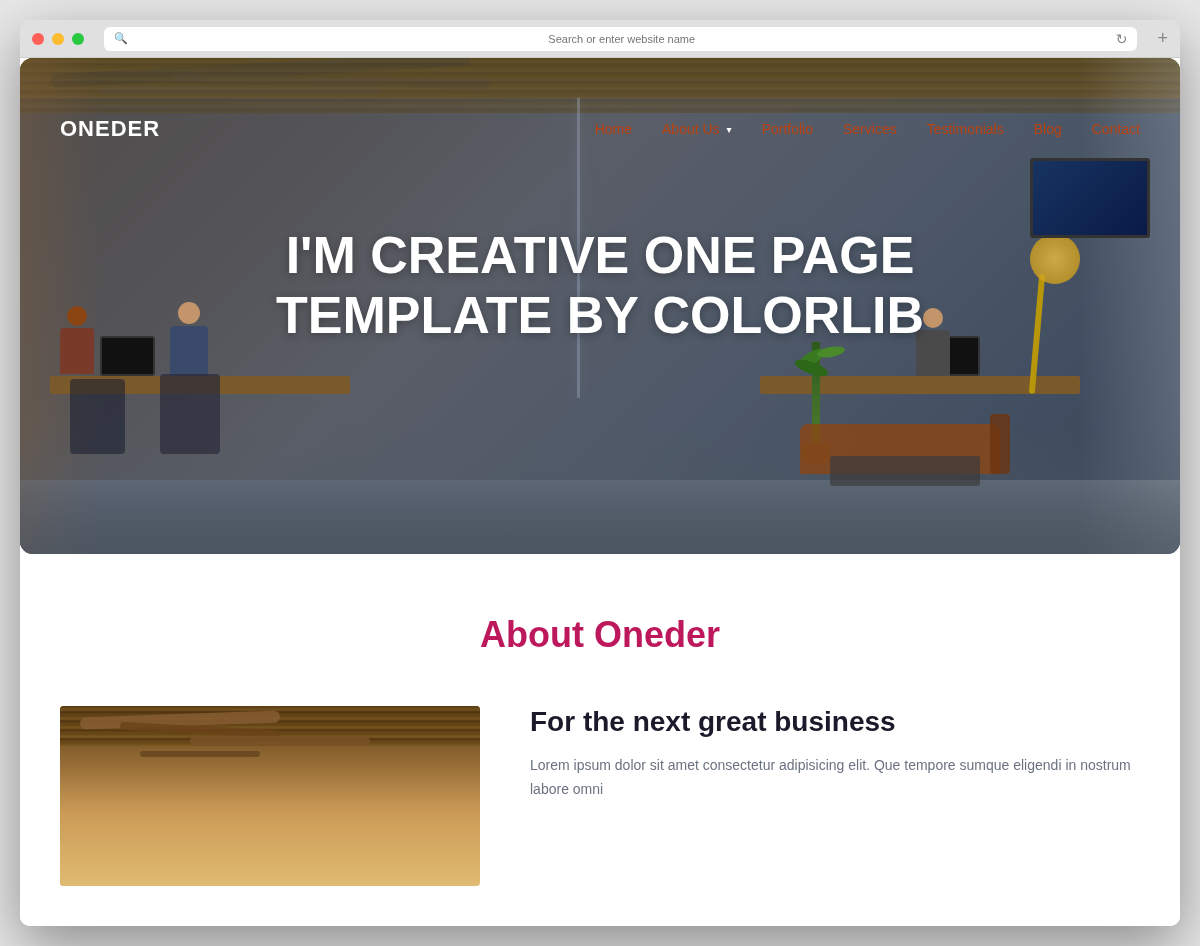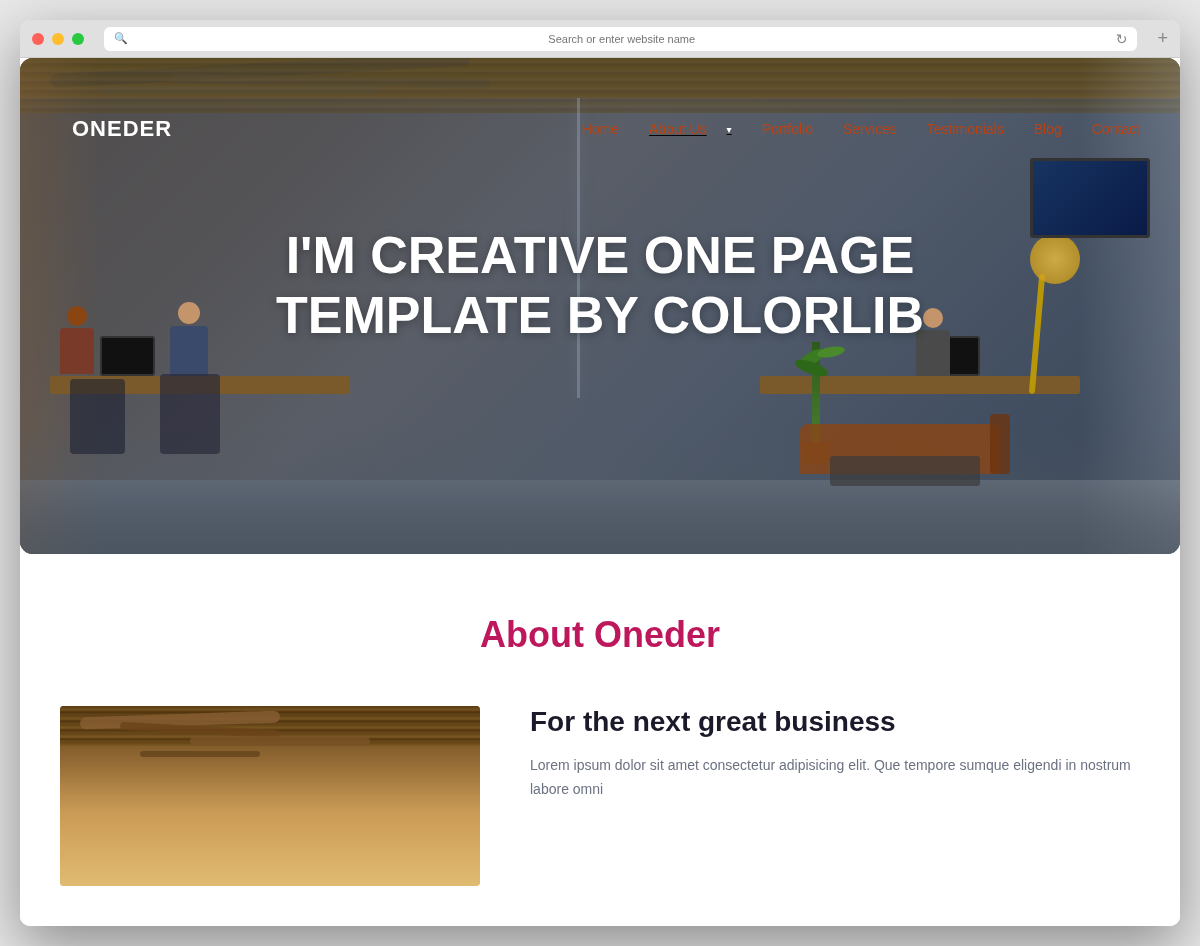--- a/index.html
+++ b/index.html
@@ -52,42 +52,41 @@
 
     
     .navbar {
       position: absolute;
       top: 38px;
       left: 0; right: 0;
       display: flex;
       align-items: center;
       padding: 20px 40px;
       z-index: 10;
-      margin-left: 12px;
     }
     .nav-logo {
       color: white;
       font-weight: 900;
       font-size: 22px;
       letter-spacing: 1px;
       margin-right: auto;
     }
     .nav-links {
       display: flex;
       gap: 30px;
       list-style: none;
     }
     .nav-links li a {
       color: #c2410c;
       text-decoration: none;
       font-size: 14px;
       font-weight: 500;
       opacity: 0.95;
     }
-    .nav-links .has-dropdown { display: flex; align-items: center; gap: 20px; text-decoration: underline; }
+    .nav-links .has-dropdown { display: flex; align-items: center; gap: 7px; }
     .dropdown-arrow { font-size: 10px; color: white; }
 
     
     .hero-section {
       position: relative;
       height: 496px;
       overflow: hidden;
       border-radius: 13px;
     }
     .hero-bg {

